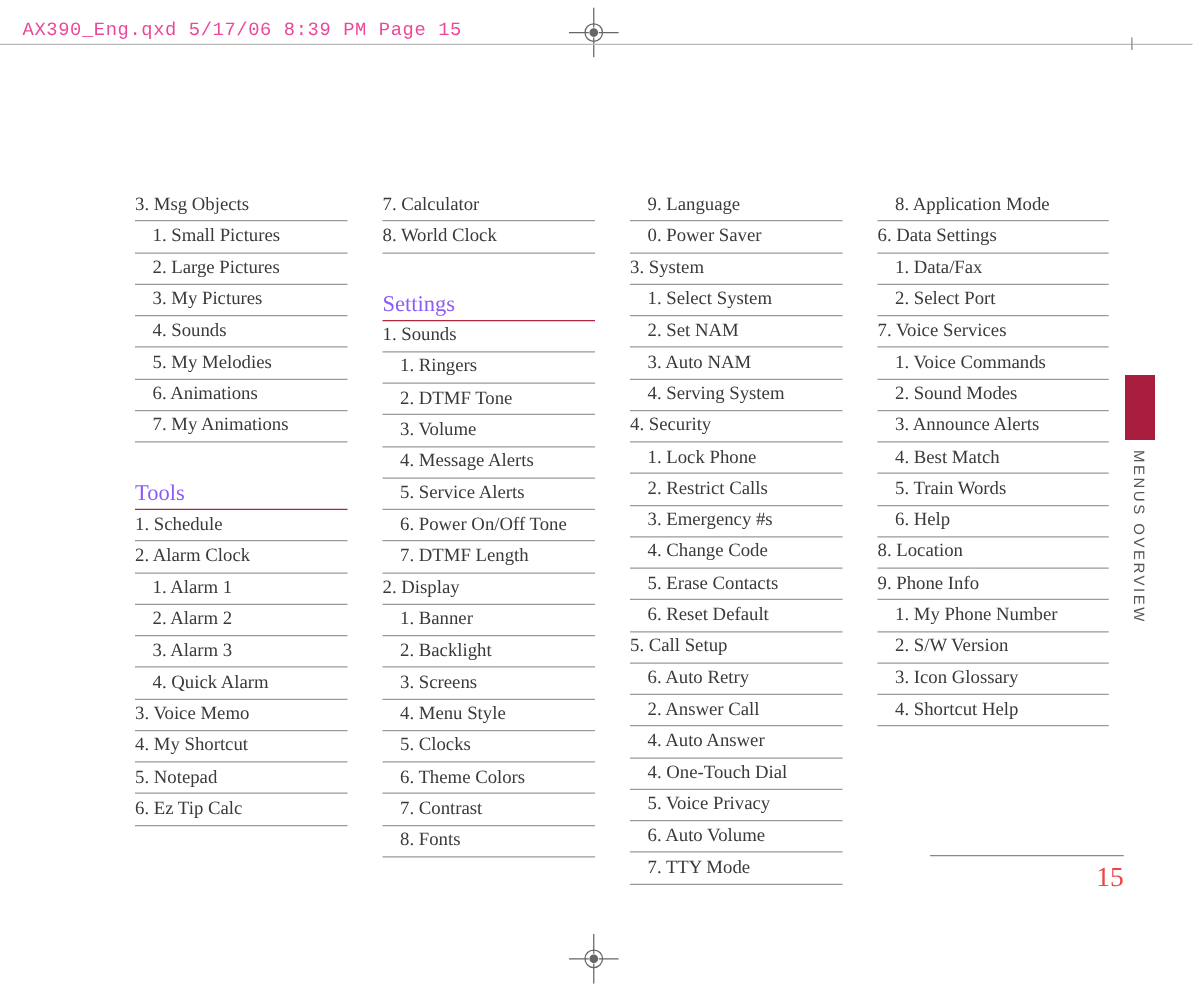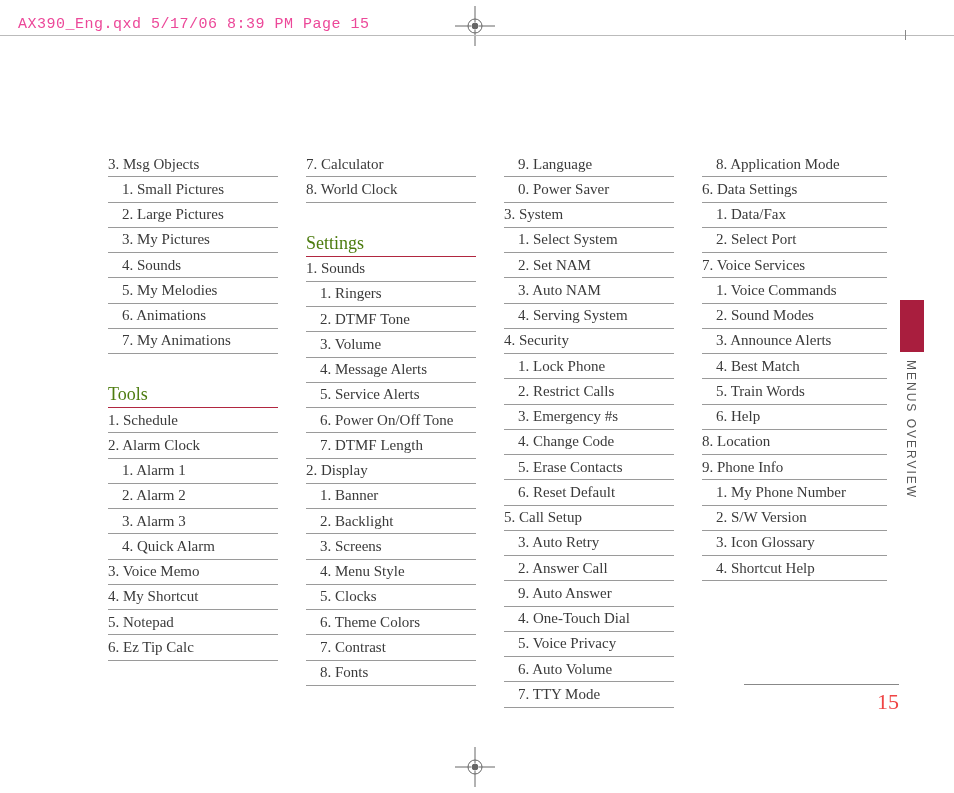--- a/index.html
+++ b/index.html
@@ -48,21 +48,21 @@
   .col4 { flex: 0 0 185px; }
 
   .row {
     border-bottom: 1px solid #9a9a9a;
     padding: 2.5px 0 3px 0;
     line-height: 1.25;
   }
   .indent1 { padding-left: 14px; }
 
   .heading {
-    color: #4d7c0f;
+    color: #8b5cf6;
     font-size: 18px;
     padding: 2px 0 2px 0;
     border-bottom: 1px solid #b12740;
     margin-bottom: 0;
   }
   .gap { height: 28px; border: none; }
 
   
   .side-tab {
     position: absolute;
@@ -186,23 +186,23 @@
     <div class="row indent1">3. Auto NAM</div>
     <div class="row indent1">4. Serving System</div>
     <div class="row">4. Security</div>
     <div class="row indent1">1. Lock Phone</div>
     <div class="row indent1">2. Restrict Calls</div>
     <div class="row indent1">3. Emergency #s</div>
     <div class="row indent1">4. Change Code</div>
     <div class="row indent1">5. Erase Contacts</div>
     <div class="row indent1">6. Reset Default</div>
     <div class="row">5. Call Setup</div>
-    <div class="row indent1">3. Auto Retry</div>
+    <div class="row indent1">6. Auto Retry</div>
     <div class="row indent1">2. Answer Call</div>
-    <div class="row indent1">9. Auto Answer</div>
+    <div class="row indent1">4. Auto Answer</div>
     <div class="row indent1">4. One-Touch Dial</div>
     <div class="row indent1">5. Voice Privacy</div>
     <div class="row indent1">6. Auto Volume</div>
     <div class="row indent1">7. TTY Mode</div>
   </div>
 
   <div class="col col4">
     <div class="row indent1">8. Application Mode</div>
     <div class="row">6. Data Settings</div>
     <div class="row indent1">1. Data/Fax</div>

